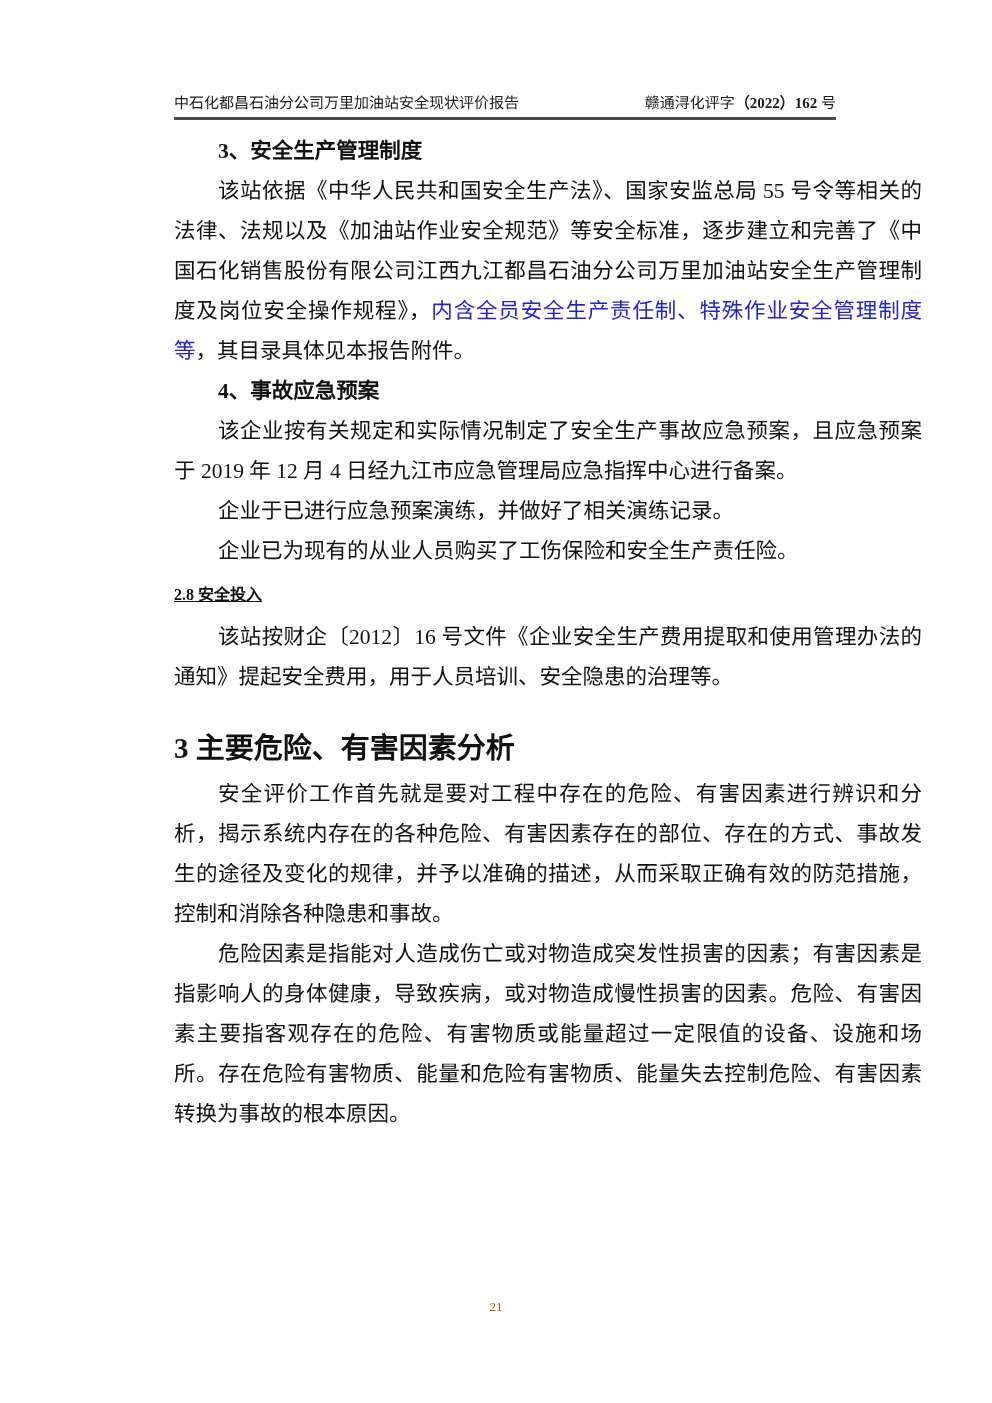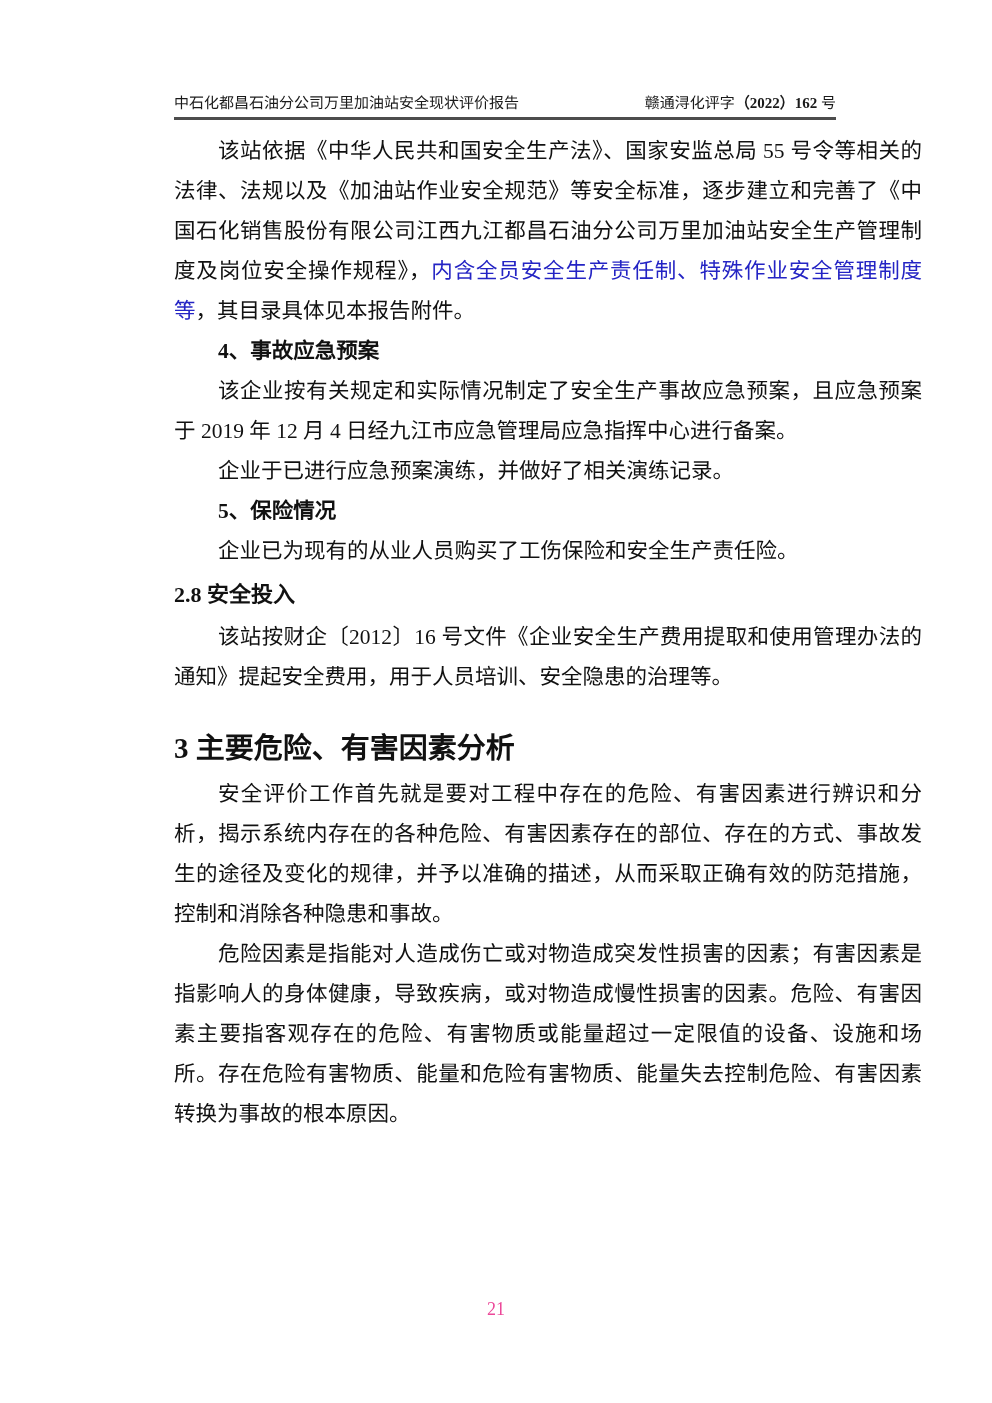--- a/index.html
+++ b/index.html
@@ -53,68 +53,69 @@
   .h3 {
     margin: 0;
     font-size: 21.5px;
     line-height: 40px;
     font-weight: bold;
     text-indent: 44px;
     font-family: "Liberation Serif", "DejaVu Serif", serif;
   }
   .h2 {
     margin: 2px 0 0 0;
-    font-size: 22px;
+    font-size: 16px;
     line-height: 44px;
     font-weight: bold;
     text-indent: 0;
+    text-decoration: underline;
   }
   .h1 {
     margin: 28px 0 3px 0;
     font-size: 29px;
     line-height: 46px;
     font-weight: bold;
     text-indent: 0;
   }
   .blue { color: #2424c4; }
   
   .page-number {
     position: absolute;
     left: 0;
     right: 0;
     top: 1290px;
     text-align: center;
-    font-size: 18px;
-    color: #ec4899;
+    font-size: 13px;
+    color: #a16207;
   }
 </style>
 </head>
 <body>
 
 <div class="page">
 
   <div class="doc-header">
     <span class="hdr-left">中石化都昌石油分公司万里加油站安全现状评价报告</span>
     <span class="hdr-right">
       <span>赣通浔化评字</span><span class="hdr-bold">（2022）162</span><span> 号</span>
     </span>
   </div>
 
   <div class="content">
 
+    <p class="h3">3、安全生产管理制度</p>
 
     <p class="para"><span>该站依据《中华人民共和国安全生产法》、国家安监总局 55 号令等相关的法律、法规以及《加油站作业安全规范》等安全标准，逐步建立和完善了《中国石化销售股份有限公司江西九江都昌石油分公司万里加油站安全生产管理制度及岗位安全操作规程》，</span><span class="blue">内含全员安全生产责任制、特殊作业安全管理制度等</span><span>，其目录具体见本报告附件。</span></p>
 
     <p class="h3">4、事故应急预案</p>
 
     <p class="para">该企业按有关规定和实际情况制定了安全生产事故应急预案，且应急预案于 2019 年 12 月 4 日经九江市应急管理局应急指挥中心进行备案。</p>
 
     <p class="para">企业于已进行应急预案演练，并做好了相关演练记录。</p>
 
-    <p class="h3">5、保险情况</p>
 
     <p class="para">企业已为现有的从业人员购买了工伤保险和安全生产责任险。</p>
 
 
 
     <p class="h2">2.8 安全投入</p>
 
     <p class="para">该站按财企〔2012〕16 号文件《企业安全生产费用提取和使用管理办法的通知》提起安全费用，用于人员培训、安全隐患的治理等。</p>
 
     <p class="h1">3 主要危险、有害因素分析</p>

